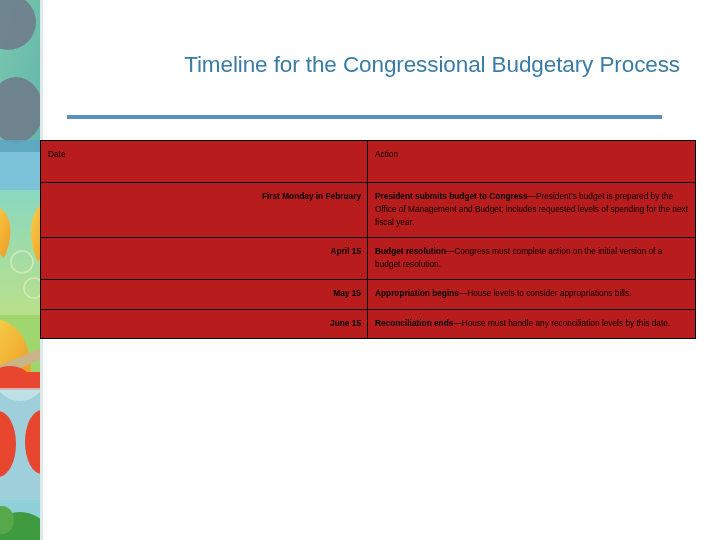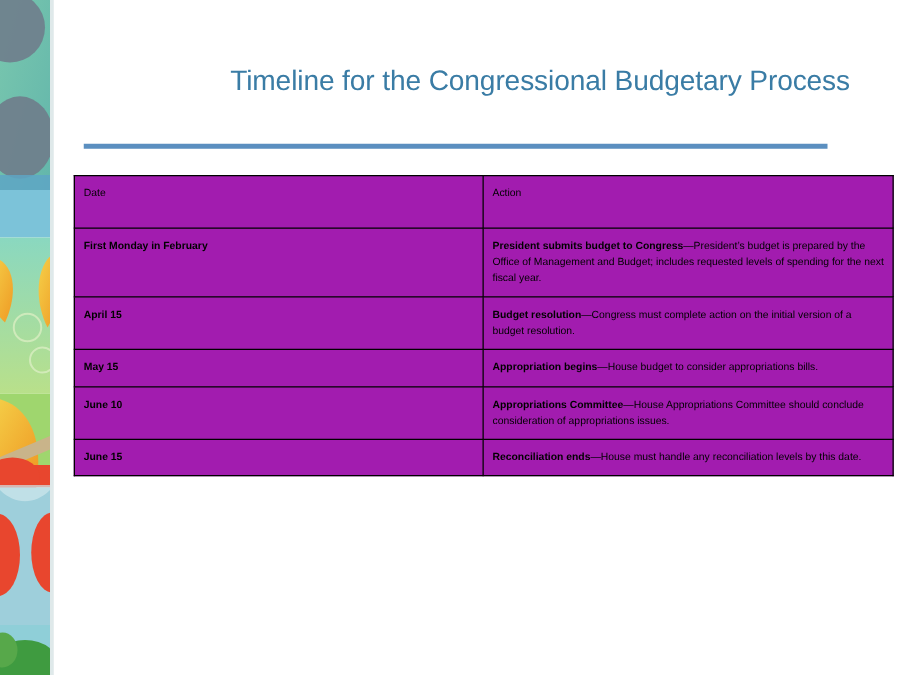--- a/index.html
+++ b/index.html
@@ -56,43 +56,44 @@
     left: 67px;
     top: 115px;
     width: 595px;
     height: 4px;
     background: #5b8fc0;
   }
 
   
   #timeline-table {
     position: absolute;
-    left: 59px;
+    left: 40px;
     top: 140px;
     width: 655px;
     border-collapse: collapse;
     table-layout: fixed;
-    background: #a21caf;
+    background: #b91c1c;
   }
   #timeline-table td {
     border: 1.4px solid #000000;
     vertical-align: top;
     padding: 7px 6px 8px 7px;
     font-size: 8.3px;
     line-height: 1.58;
     color: #000000;
   }
   #timeline-table col.date-col   { width: 327px; }
   #timeline-table col.action-col { width: 328px; }
 
   .hdr-cell {
     height: 26px;
   }
   .date-cell {
     font-weight: bold;
+    text-align: right;
   }
   .lead-in {
     font-weight: bold;
   }
   .row-date-hdr, .row-action-hdr {
     font-weight: normal;
   }
 </style>
 </head>
 <body>
@@ -169,24 +170,20 @@
       <tr>
         <td class="date-cell">First Monday in February</td>
         <td class="action-cell"><span class="lead-in">President submits budget to Congress</span><span class="action-rest">—President’s budget is prepared by the Office of Management and Budget; includes requested levels of spending for the next fiscal year.</span></td>
       </tr>
       <tr>
         <td class="date-cell">April 15</td>
         <td class="action-cell"><span class="lead-in">Budget resolution</span><span class="action-rest">—Congress must complete action on the initial version of a budget resolution.</span></td>
       </tr>
       <tr>
         <td class="date-cell">May 15</td>
-        <td class="action-cell"><span class="lead-in">Appropriation begins</span><span class="action-rest">—House budget to consider appropriations bills.</span></td>
-      </tr>
-      <tr>
-        <td class="date-cell">June 10</td>
-        <td class="action-cell"><span class="lead-in">Appropriations Committee</span><span class="action-rest">—House Appropriations Committee should conclude consideration of appropriations issues.</span></td>
+        <td class="action-cell"><span class="lead-in">Appropriation begins</span><span class="action-rest">—House levels to consider appropriations bills.</span></td>
       </tr>
       <tr>
         <td class="date-cell">June 15</td>
         <td class="action-cell"><span class="lead-in">Reconciliation ends</span><span class="action-rest">—House must handle any reconciliation levels by this date.</span></td>
       </tr>
     </tbody>
 </table>
 
 </body></html>

